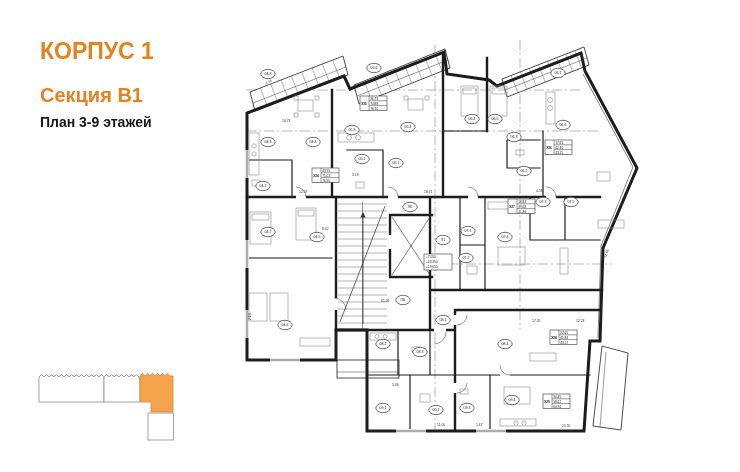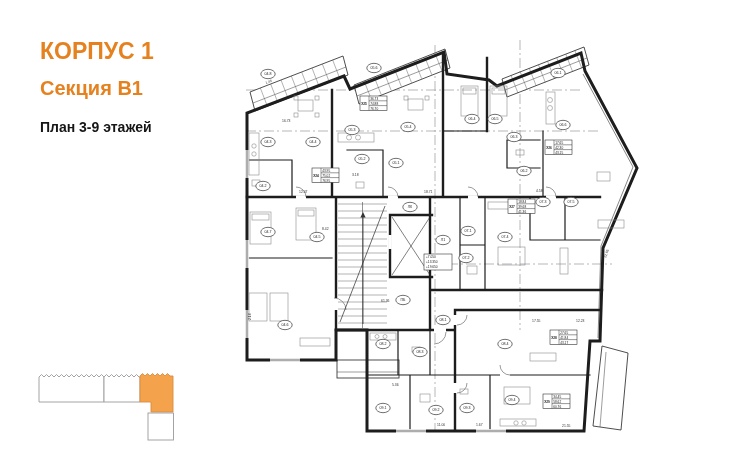--- a/index.html
+++ b/index.html
@@ -1,21 +1,21 @@
 <!DOCTYPE html>
 <html style="--accent: #E5821F;"><head>
 <meta charset="utf-8">
 <style>
   html,body{margin:0;padding:0;background:#fff;}
   .page{position:relative;width:740px;height:468px;background:#fff;overflow:hidden;
         font-family:"Liberation Sans",sans-serif;}
   .hdr{position:absolute;left:40px;top:38px;}
   .hdr .t1{font-size:23px;font-weight:700;color:var(--accent,#E5821F);line-height:1.2;}
-  .hdr .t2{font-size:20px;font-weight:700;color:var(--accent,#E5821F);line-height:1.25;margin-top:10px;}
-  .hdr .t3{font-size:14px;font-weight:700;color:#161616;margin-top:18px;}
+  .hdr .t2{font-size:20px;font-weight:700;color:var(--accent,#E5821F);line-height:1.25;margin-top:17px;}
+  .hdr .t3{font-size:14px;font-weight:700;color:#161616;margin-top:6px;}
   svg text{font-family:"Liberation Sans",sans-serif;}
   .planline{stroke:#1d1d1d;fill:none;stroke-linecap:square;}
   .thin{stroke:#2a2a2a;fill:none;}
   .furn{stroke:#8a8a8a;fill:none;stroke-width:0.6;}
   .dim{fill:#333;font-size:3.4px;}
   .tagtxt{fill:#222;font-size:3.6px;text-anchor:middle;}
   .tbltxt{fill:#222;font-size:3.2px;}
 </style>
 </head>
 <body>

